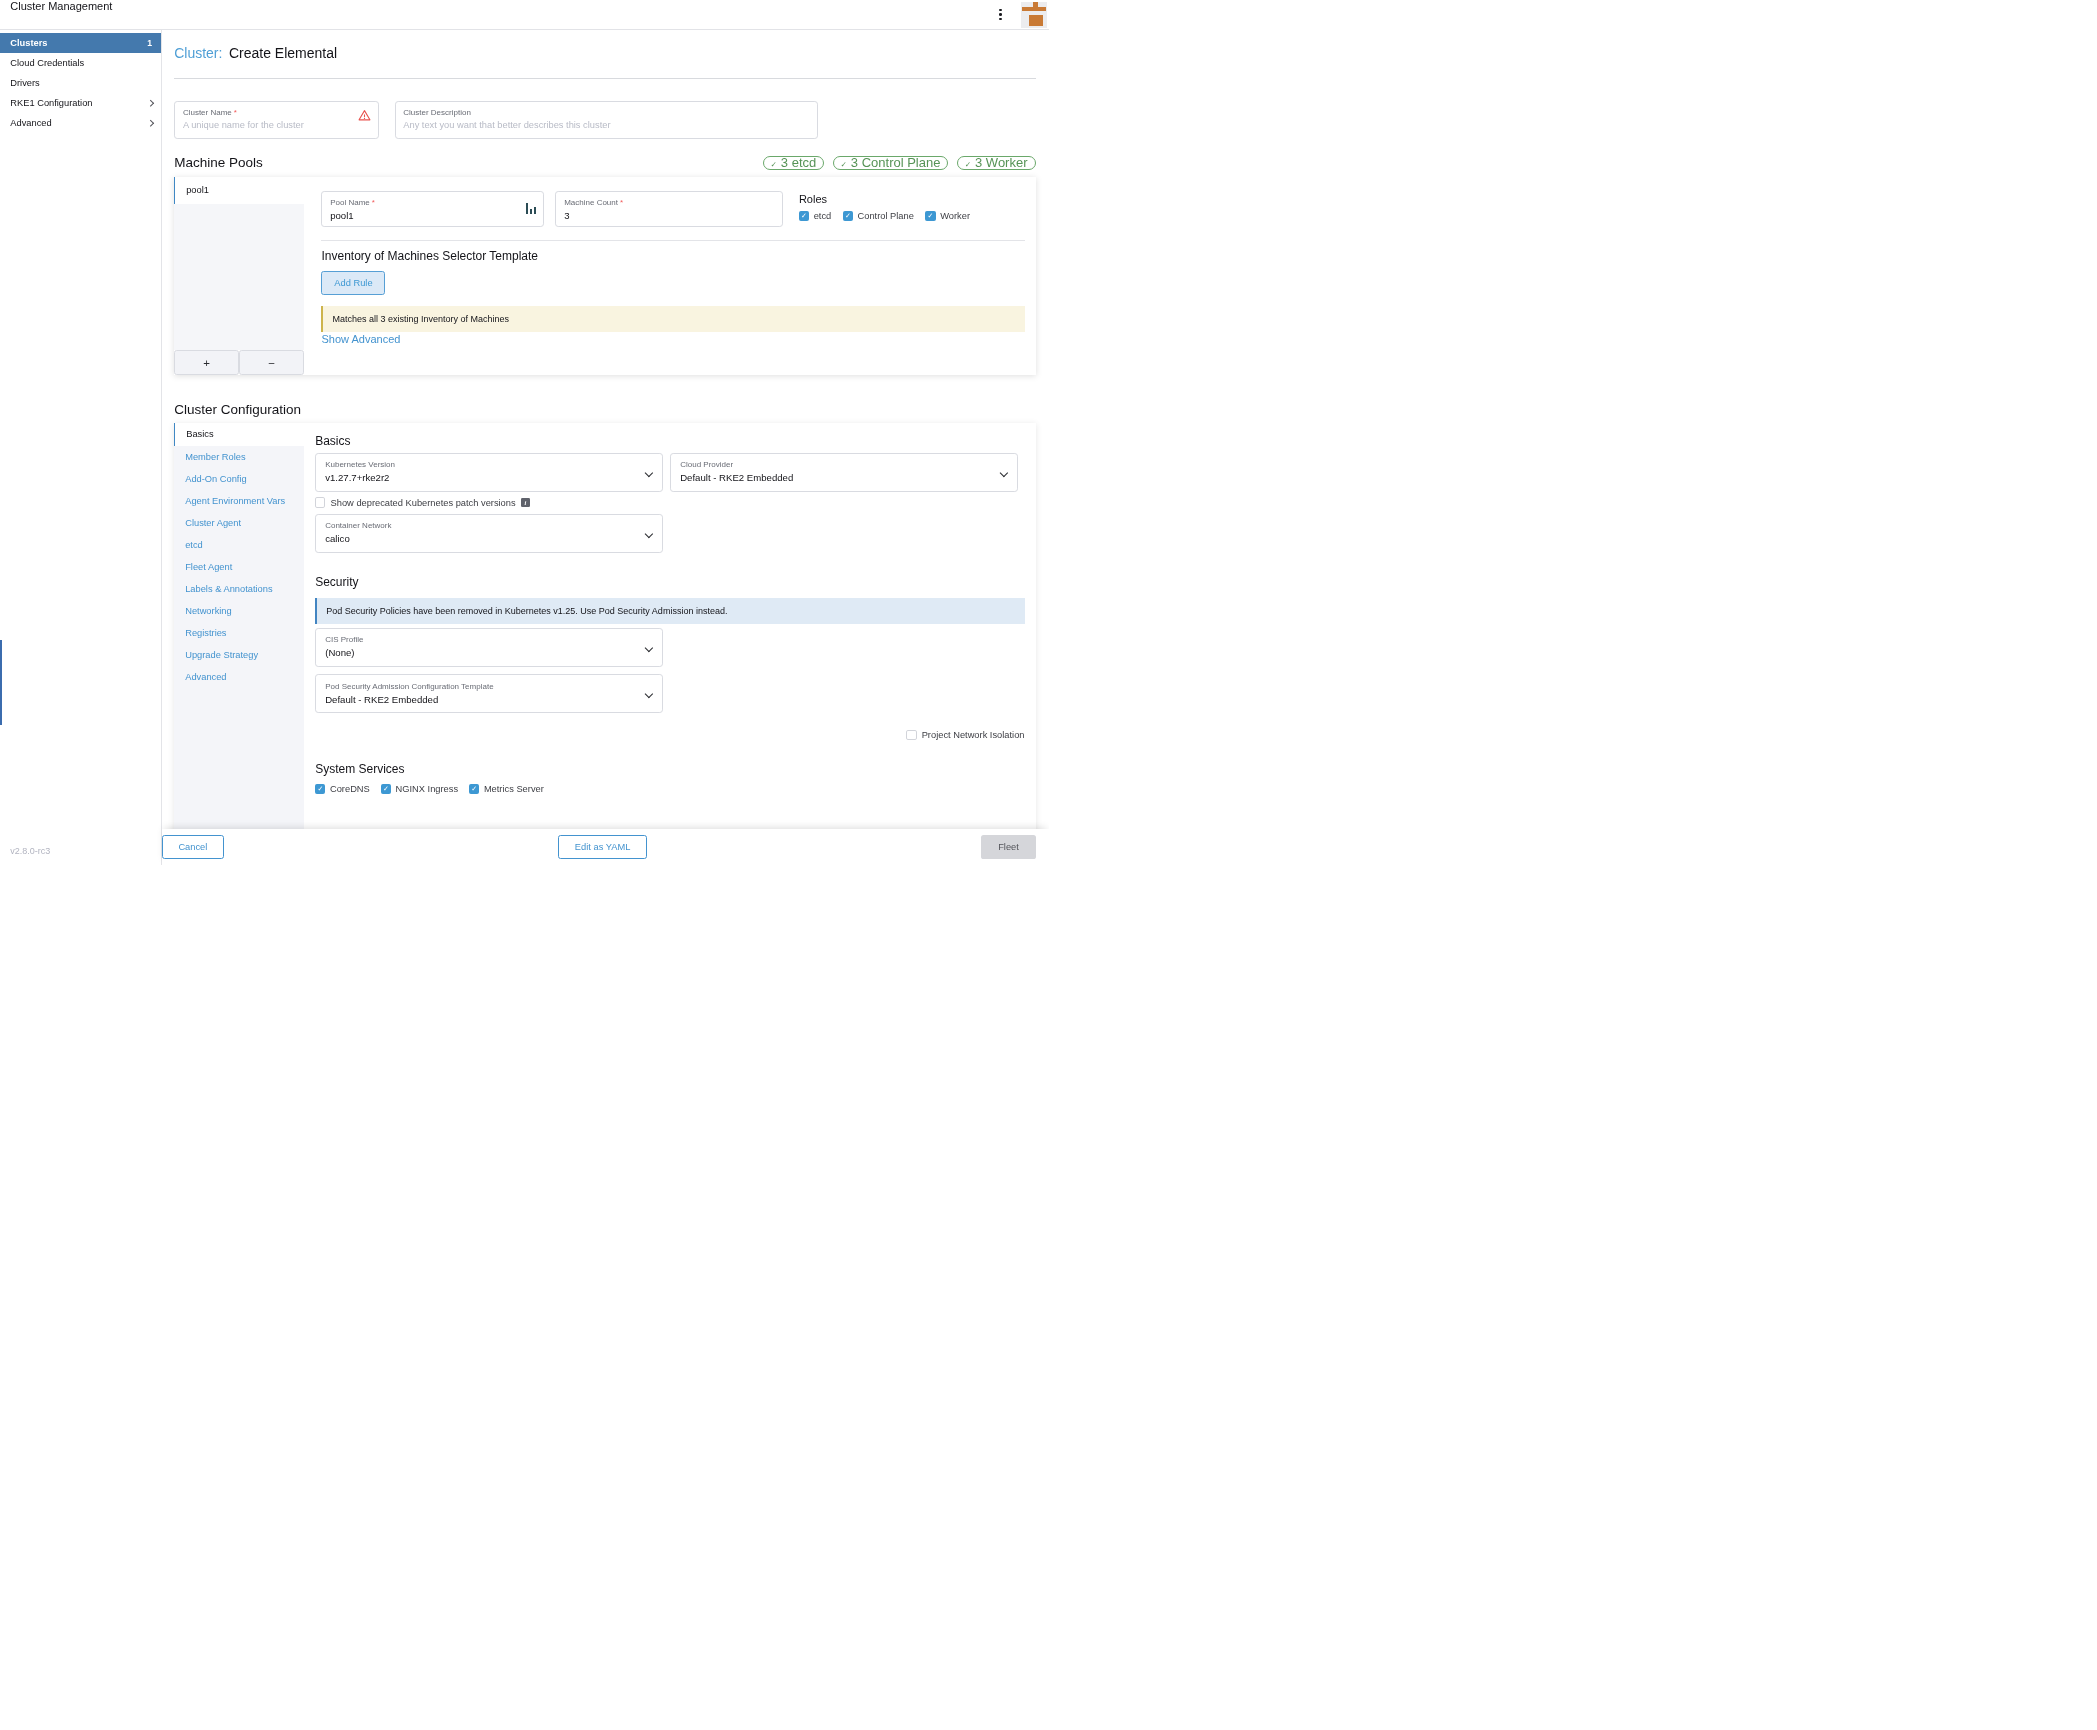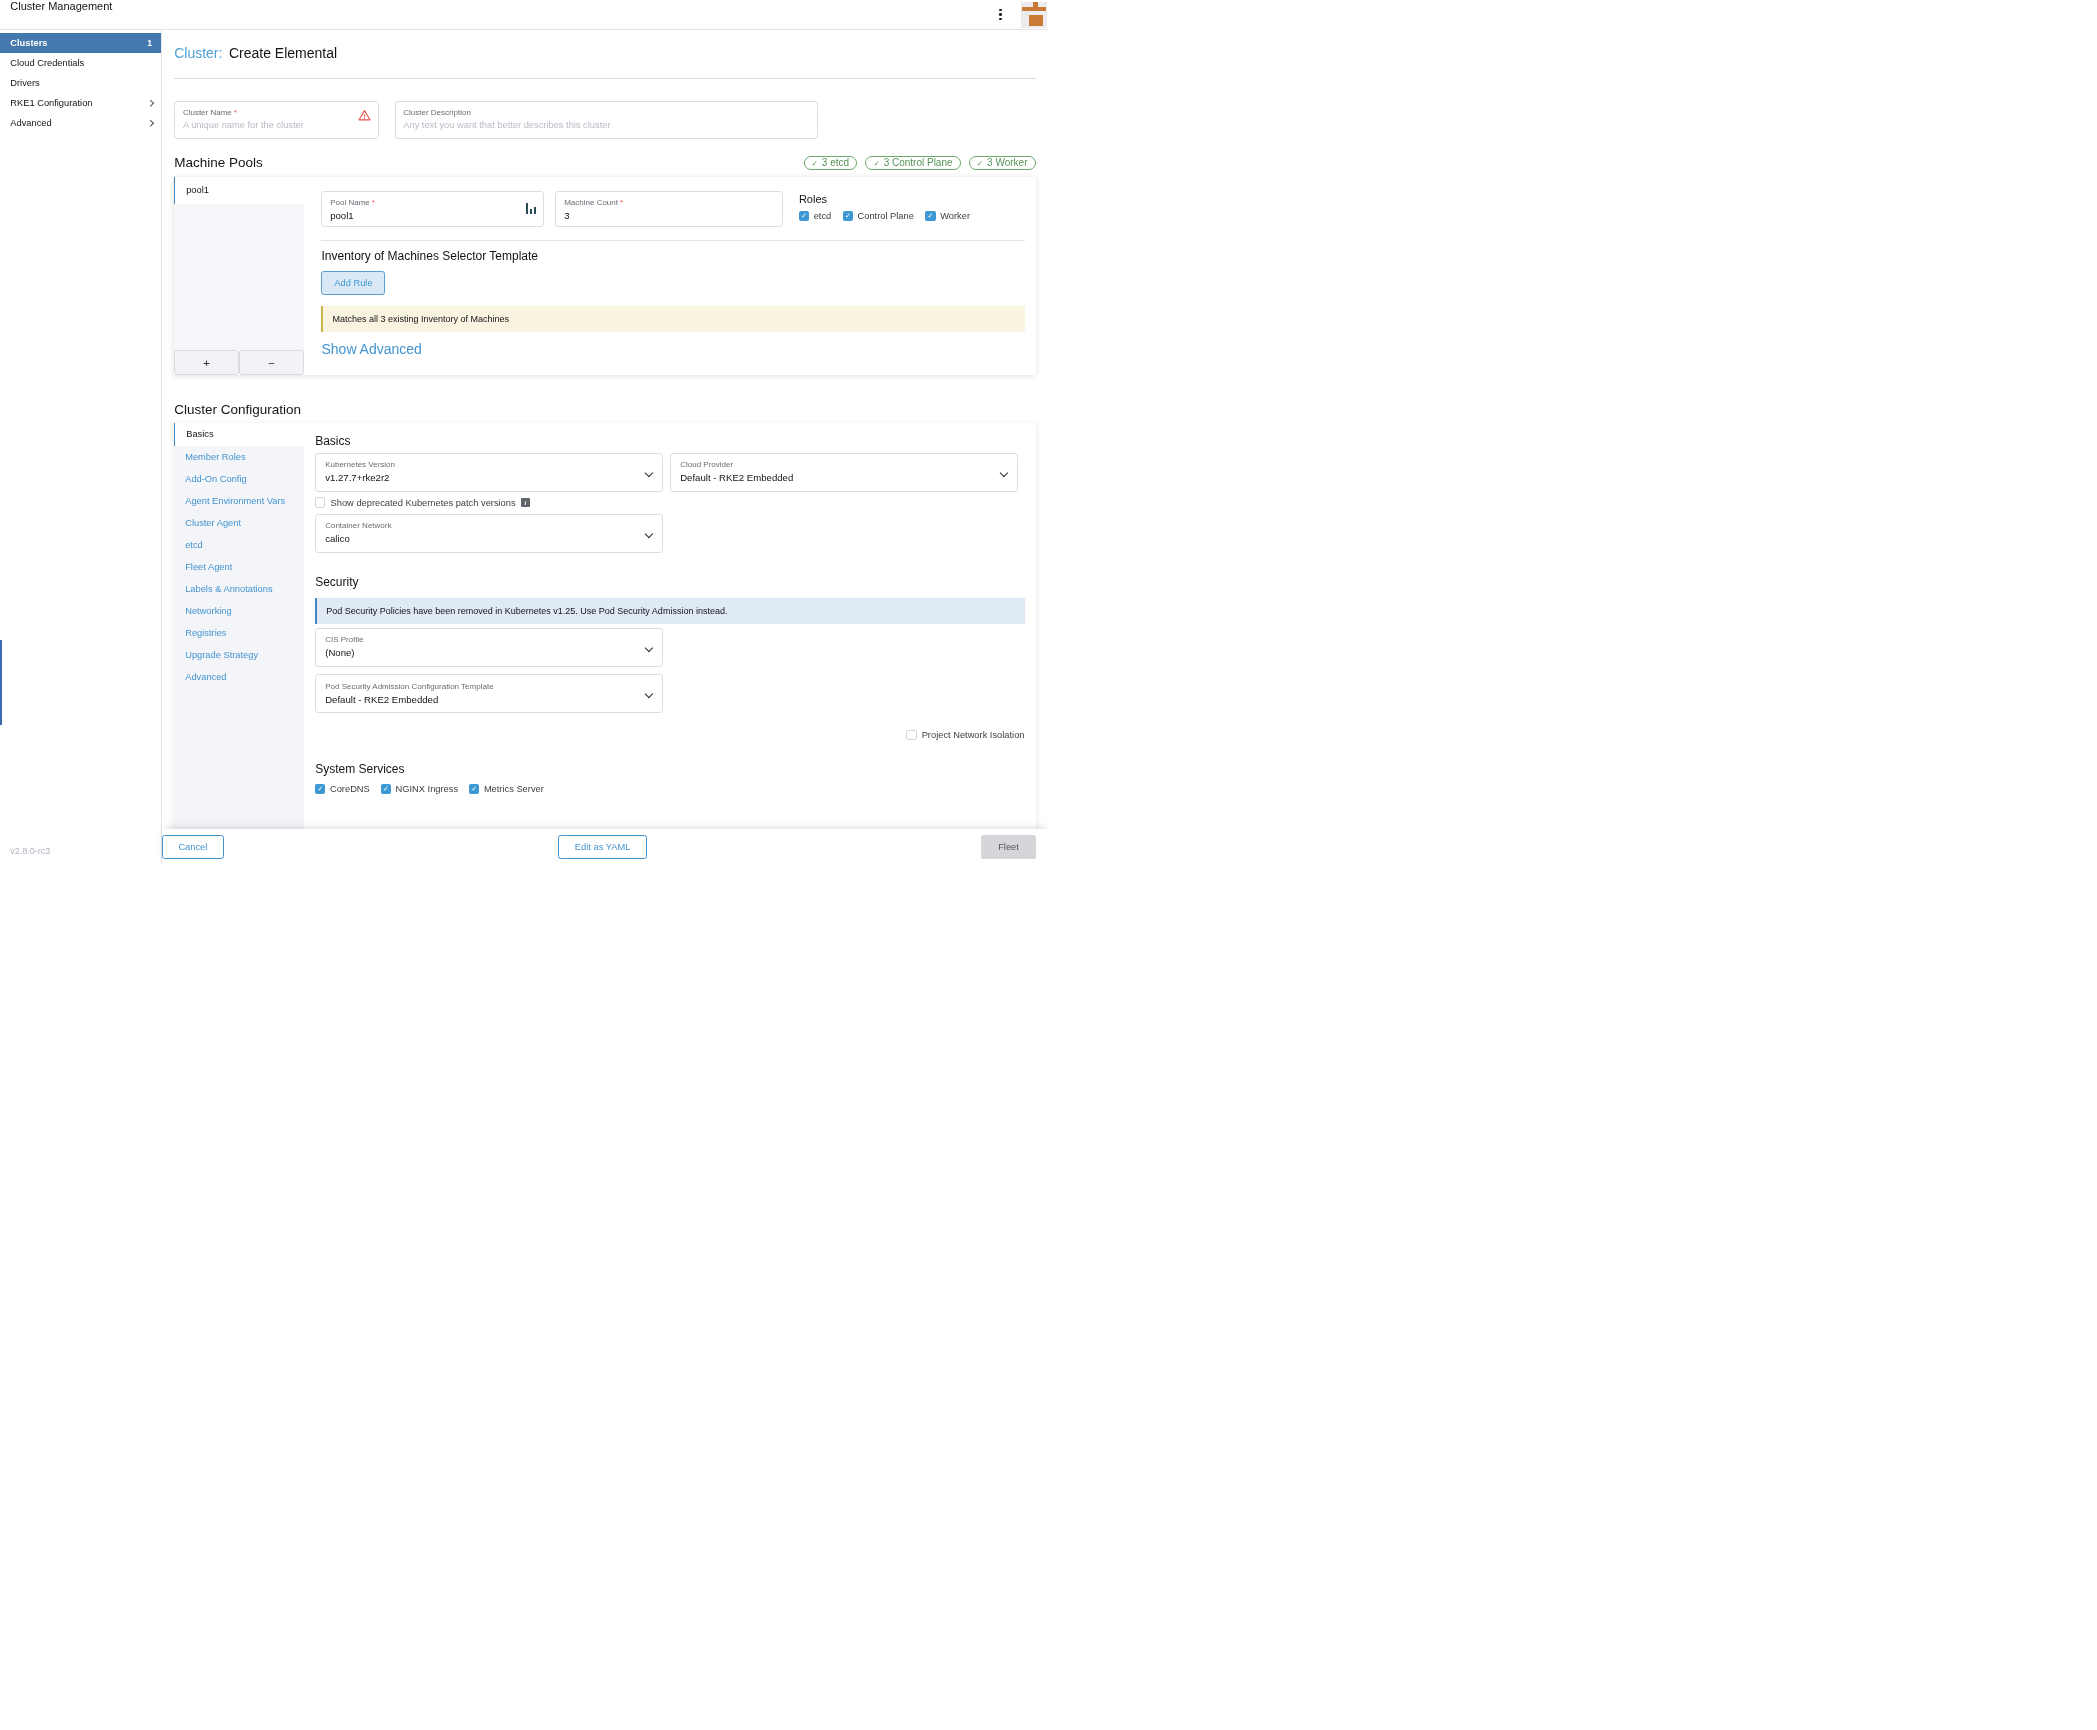--- a/index.html
+++ b/index.html
@@ -58,21 +58,21 @@
 
   .form-row { display:flex; gap:15.4px; margin-top:23px; }
   .name-box { width:205px; height:38px; }
   .desc-box { width:423px; height:38px; }
 
   
   .mp-header { margin-top:16px; display:flex; align-items:center; justify-content:space-between; }
   h2 { font-size:13.5px; font-weight:400; color:#141419; }
   .badges { display:flex; gap:8.3px; }
   .badge { height:14.8px; display:flex; align-items:center; gap:3.8px; border:0.6px solid #6aa86a;
-           border-radius:7.7px; padding:0 7px; font-size:10px; color:#569356; background:#fff; }
+           border-radius:7.7px; padding:0 7px; font-size:13px; color:#569356; background:#fff; }
   .bcheck::before { content:"✓"; font-size:7.7px; color:#569356; }
 
   .pool-panel { margin-top:7px; height:198px; display:flex; background:#fff;
                 box-shadow:0 0.6px 6.4px rgba(0,0,0,0.13); }
   .tab-col { width:130px; display:flex; flex-direction:column; }
   .pool-tab { height:27px; line-height:27px; padding-left:11px; font-size:9.3px; background:#fff;
               border-left:1.9px solid #4088c4; cursor:pointer; }
   .tab-fill { flex:1; background:#f5f6f9; }
   .tab-actions { height:25px; display:flex; }
   .tab-btn { flex:1; background:#f2f3f7; border:0.6px solid #d9dbe1; border-radius:2.6px; font-size:11.5px;
@@ -98,21 +98,21 @@
 
   .pool-rule { margin-top:12.2px; background:#e3e4e8; }
   h3 { font-size:12px; font-weight:400; color:#141419; }
   .inv-h { margin-top:9px; }
   .add-rule { margin-top:7.7px; width:64px; height:24px; background:#dbe9f7; border:0.6px solid #569fd5;
               border-radius:2.6px; color:#3d98d3; font-size:9.3px; cursor:pointer; font-family:inherit; }
   .banner { margin-top:11px; min-height:26px; display:flex; align-items:center; padding:3.8px 9px;
             font-size:9px; color:#141419; }
   .banner.warn { background:#f9f4e0; border-left:2.6px solid #cdb44c; }
   .banner.info { background:#dfeaf5; border-left:2.6px solid #4285c2; }
-  .link { display:inline-block; margin-top:9px; color:#4393cf; font-size:14px; text-decoration:none; cursor:pointer; }
+  .link { display:inline-block; margin-top:1px; color:#4393cf; font-size:11px; text-decoration:none; cursor:pointer; }
 
   
   .cc-heading { margin-top:27px; }
   .config-panel { margin-top:5.8px; height:436px; display:flex; background:#fff;
                   box-shadow:0 1.3px 6.4px rgba(0,0,0,0.10); }
   .cfg-nav { width:130px; background:#f4f5f9; display:flex; flex-direction:column; }
   .cfg-tab { height:22px; line-height:22px; padding-left:11px; font-size:9.3px; color:#4393cf; cursor:pointer; }
   .cfg-tab.active { background:#fff; border-left:1.9px solid #4088c4; color:#141419; height:23px; line-height:23px; }
   .cfg-body { flex:1; padding:10.3px 11px 0 11px; min-width:0; }
   .sel-row { display:flex; gap:7px; margin-top:5.1px; }

